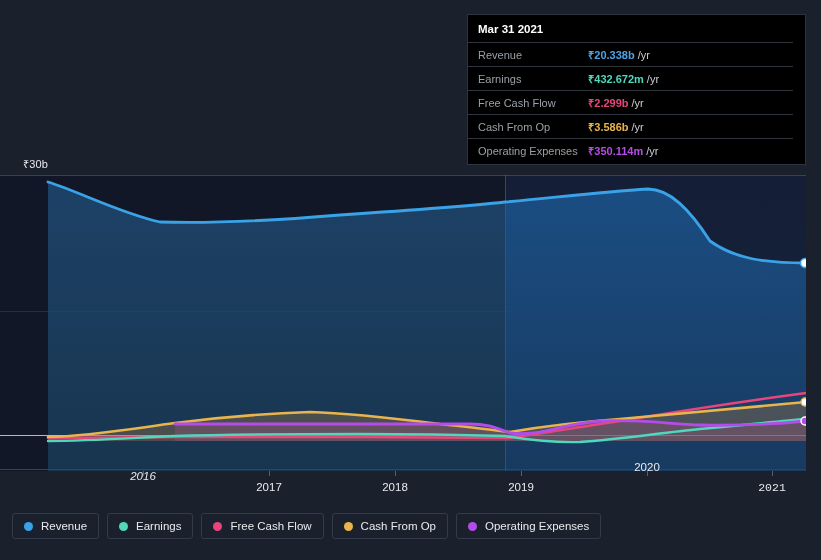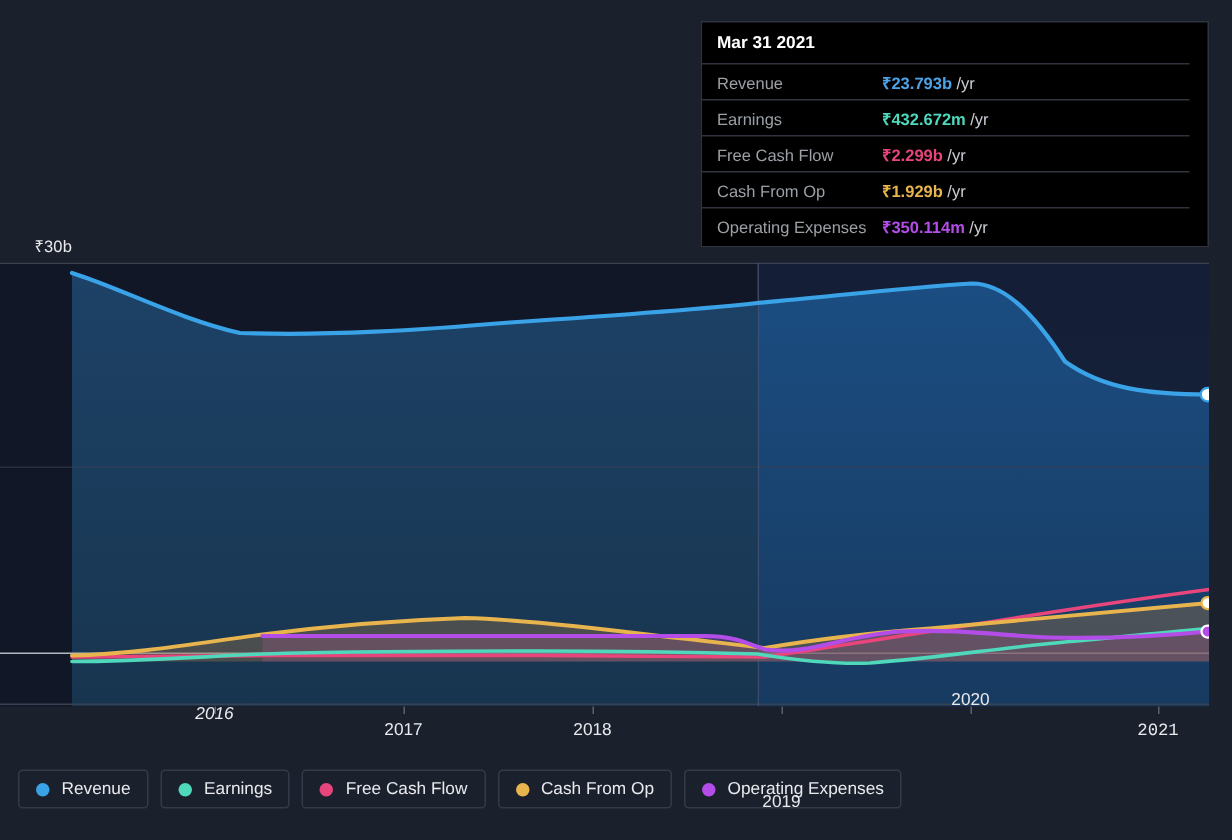--- a/index.html
+++ b/index.html
@@ -178,49 +178,49 @@
   <div class="x-tick" style="left:143px;top:471px;"></div>
   <div class="x-tick" style="left:269px;top:471px;"></div>
   <div class="x-tick" style="left:395px;top:471px;"></div>
   <div class="x-tick" style="left:521px;top:471px;"></div>
   <div class="x-tick" style="left:647px;top:471px;"></div>
   <div class="x-tick" style="left:772px;top:471px;"></div>
 
   <div class="x-label" style="left:143px;top:470px;font-style:italic;">2016</div>
   <div class="x-label" style="left:269px;top:481px;">2017</div>
   <div class="x-label" style="left:395px;top:481px;">2018</div>
-  <div class="x-label" style="left:521px;top:481px;margin-top:48px;">2019</div>
+  <div class="x-label" style="left:521px;top:481px;">2019</div>
   <div class="x-label" style="left:647px;top:461px;">2020</div>
   <div class="x-label" style="left:772px;top:481px;font-family:Liberation Mono, monospace;">2021</div>
 
   <div class="tooltip">
     <div class="tt-title">Mar 31 2021</div>
 
     <div class="tt-row">
       <span class="tt-name">Revenue</span>
-      <span class="tt-val" style="color:#4da3e8">₹23.793b</span>
+      <span class="tt-val" style="color:#4da3e8">₹20.338b</span>
       <span class="tt-unit">/yr</span>
     </div>
 
     <div class="tt-row">
       <span class="tt-name">Earnings</span>
       <span class="tt-val" style="color:#4fd8bc">₹432.672m</span>
       <span class="tt-unit">/yr</span>
     </div>
 
 
     <div class="tt-row">
       <span class="tt-name">Free Cash Flow</span>
       <span class="tt-val" style="color:#e8457c">₹2.299b</span>
       <span class="tt-unit">/yr</span>
     </div>
 
     <div class="tt-row">
       <span class="tt-name">Cash From Op</span>
-      <span class="tt-val" style="color:#e8b44d">₹1.929b</span>
+      <span class="tt-val" style="color:#e8b44d">₹3.586b</span>
       <span class="tt-unit">/yr</span>
     </div>
 
     <div class="tt-row">
       <span class="tt-name">Operating Expenses</span>
       <span class="tt-val" style="color:#b44de8">₹350.114m</span>
       <span class="tt-unit">/yr</span>
     </div>
   </div>
 

